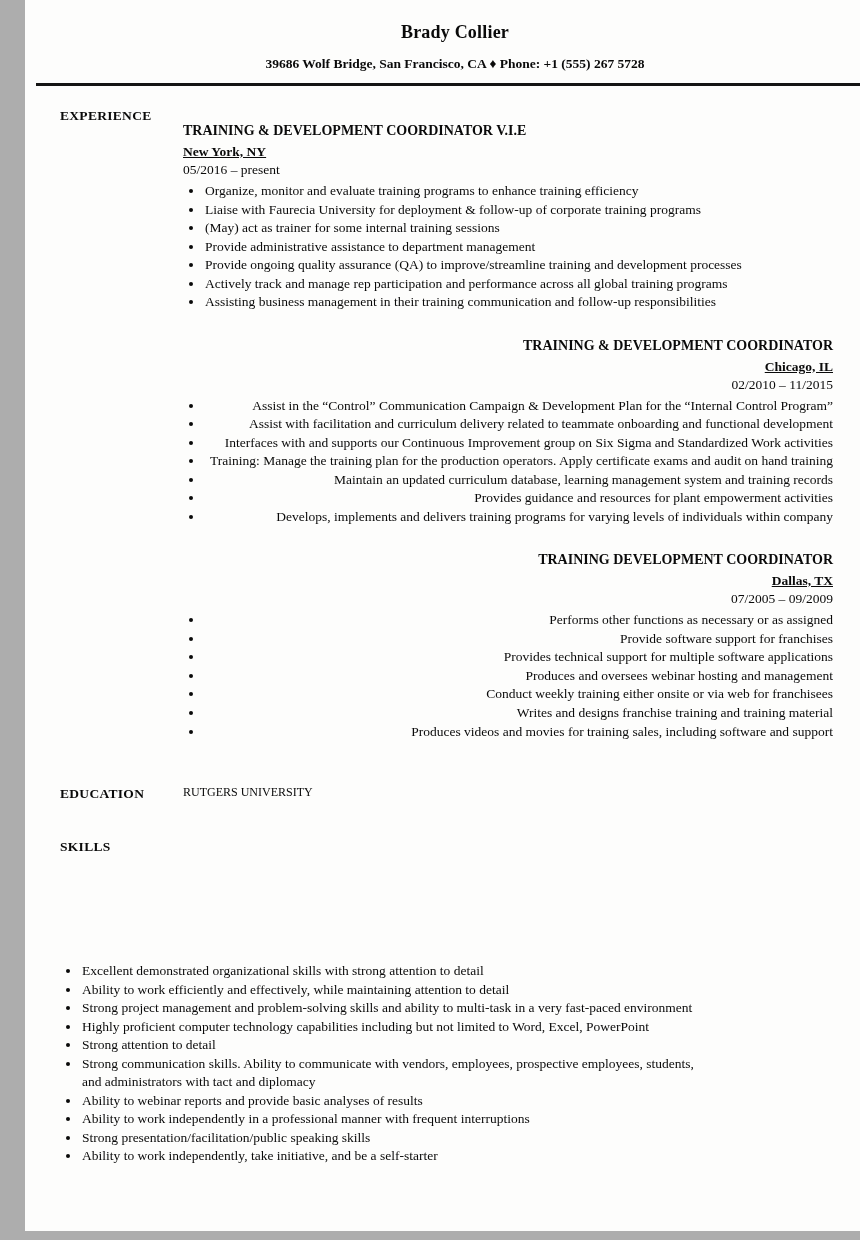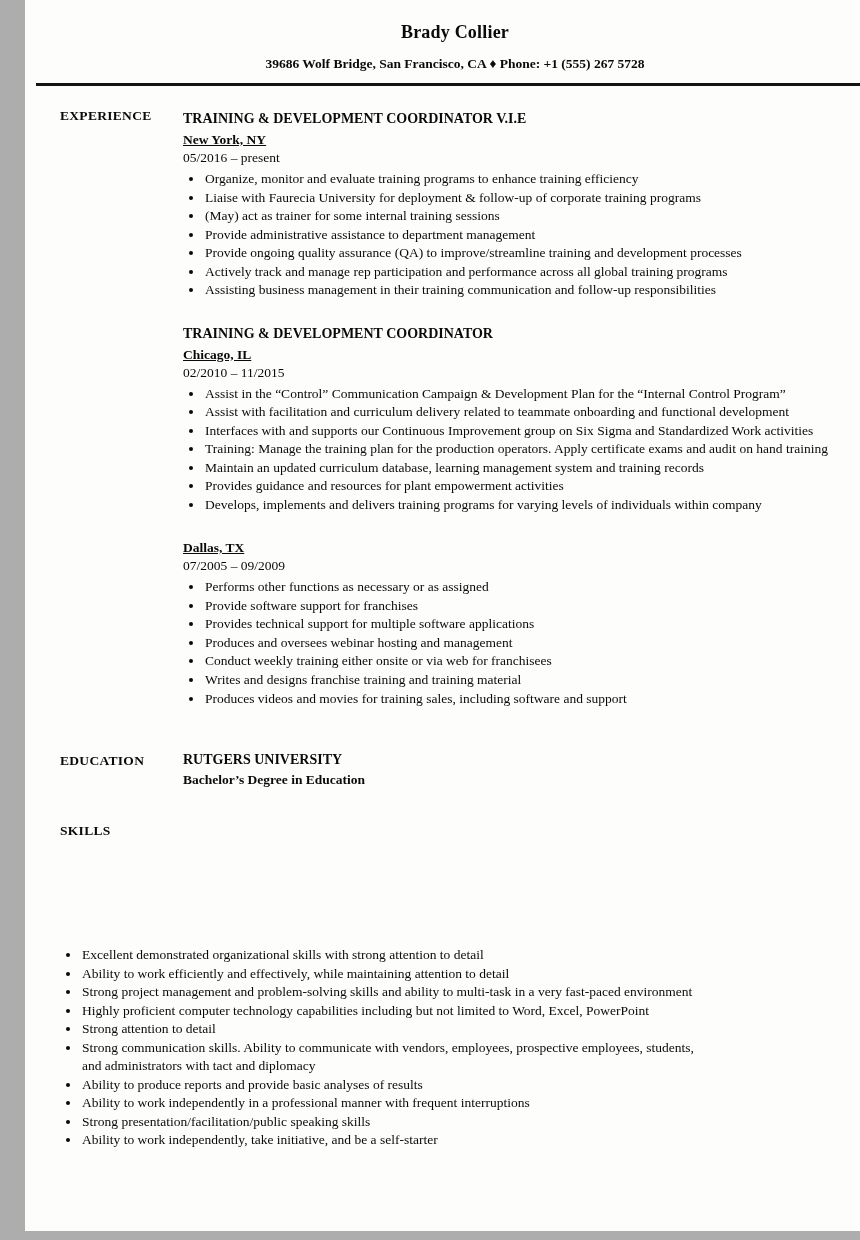--- a/index.html
+++ b/index.html
@@ -58,25 +58,25 @@
   }
   .section-content {
     flex: 1 1 auto;
     max-width: 650px;
     font-size: 13.5px;
   }
   .section-experience { margin-top: 21px; }
   .section-education  { margin-top: 44px; }
   .section-skills     { margin-top: 34px; flex-direction: column; }
   
-  .job + .job { margin-top: 26px; }
+  .job + .job { margin-top: 26px; text-align: right; }
   .job-title {
     font-size: 14px;
     font-weight: bold;
-    margin: 4px 0 5px 0;
+    margin: 16px 0 5px 0;
   }
   .job-location {
     font-size: 13.5px;
     font-weight: bold;
     margin: 0 0 2px 0;
     text-decoration: underline;
   }
   .job-dates {
     font-size: 13.5px;
     margin: 0 0 4px 0;
@@ -86,22 +86,22 @@
     margin: 0;
     padding-left: 21px;
   }
   ul.bullets li {
     line-height: 1.34;
     margin: 0 0 0.5px 0;
     padding-left: 1px;
   }
   
   .edu-school {
-    font-size: 14px;
-    font-weight: bold;
+    font-size: 12px;
+    font-weight: normal;
     margin: 0 0 4px 0;
   }
   .edu-degree {
     font-size: 13.5px;
     font-weight: bold;
   }
 </style>
 </head>
 <body>
 
@@ -142,55 +142,55 @@
             <li>Assist with facilitation and curriculum delivery related to teammate onboarding and functional development</li>
             <li>Interfaces with and supports our Continuous Improvement group on Six Sigma and Standardized Work activities</li>
             <li>Training: Manage the training plan for the production operators. Apply certificate exams and audit on hand training</li>
             <li>Maintain an updated curriculum database, learning management system and training records</li>
             <li>Provides guidance and resources for plant empowerment activities</li>
             <li>Develops, implements and delivers training programs for varying levels of individuals within company</li>
           </ul>
         </div>
 
         <div class="job">
+          <h2 class="job-title">TRAINING DEVELOPMENT COORDINATOR</h2>
           <div class="job-location">Dallas, TX</div>
           <div class="job-dates">07/2005 – 09/2009</div>
           <ul class="bullets">
             <li>Performs other functions as necessary or as assigned</li>
             <li>Provide software support for franchises</li>
             <li>Provides technical support for multiple software applications</li>
             <li>Produces and oversees webinar hosting and management</li>
             <li>Conduct weekly training either onsite or via web for franchisees</li>
             <li>Writes and designs franchise training and training material</li>
             <li>Produces videos and movies for training sales, including software and support</li>
           </ul>
         </div>
 
       </div>
     </div>
 
     <div class="section section-education">
       <div class="section-label">EDUCATION</div>
       <div class="section-content">
         <h2 class="edu-school">RUTGERS UNIVERSITY</h2>
-        <div class="edu-degree">Bachelor’s Degree in Education</div>
       </div>
     </div>
 
     <div class="section section-skills">
       <div class="section-label">SKILLS</div>
       <div class="section-content">
         <ul class="bullets">
           <li>Excellent demonstrated organizational skills with strong attention to detail</li>
           <li>Ability to work efficiently and effectively, while maintaining attention to detail</li>
           <li>Strong project management and problem-solving skills and ability to multi-task in a very fast-paced environment</li>
           <li>Highly proficient computer technology capabilities including but not limited to Word, Excel, PowerPoint</li>
           <li>Strong attention to detail</li>
           <li>Strong communication skills. Ability to communicate with vendors, employees, prospective employees, students, and administrators with tact and diplomacy</li>
-          <li>Ability to produce reports and provide basic analyses of results</li>
+          <li>Ability to webinar reports and provide basic analyses of results</li>
           <li>Ability to work independently in a professional manner with frequent interruptions</li>
           <li>Strong presentation/facilitation/public speaking skills</li>
           <li>Ability to work independently, take initiative, and be a self-starter</li>
         </ul>
       </div>
     </div>
 
   </div>
 </div>
 

